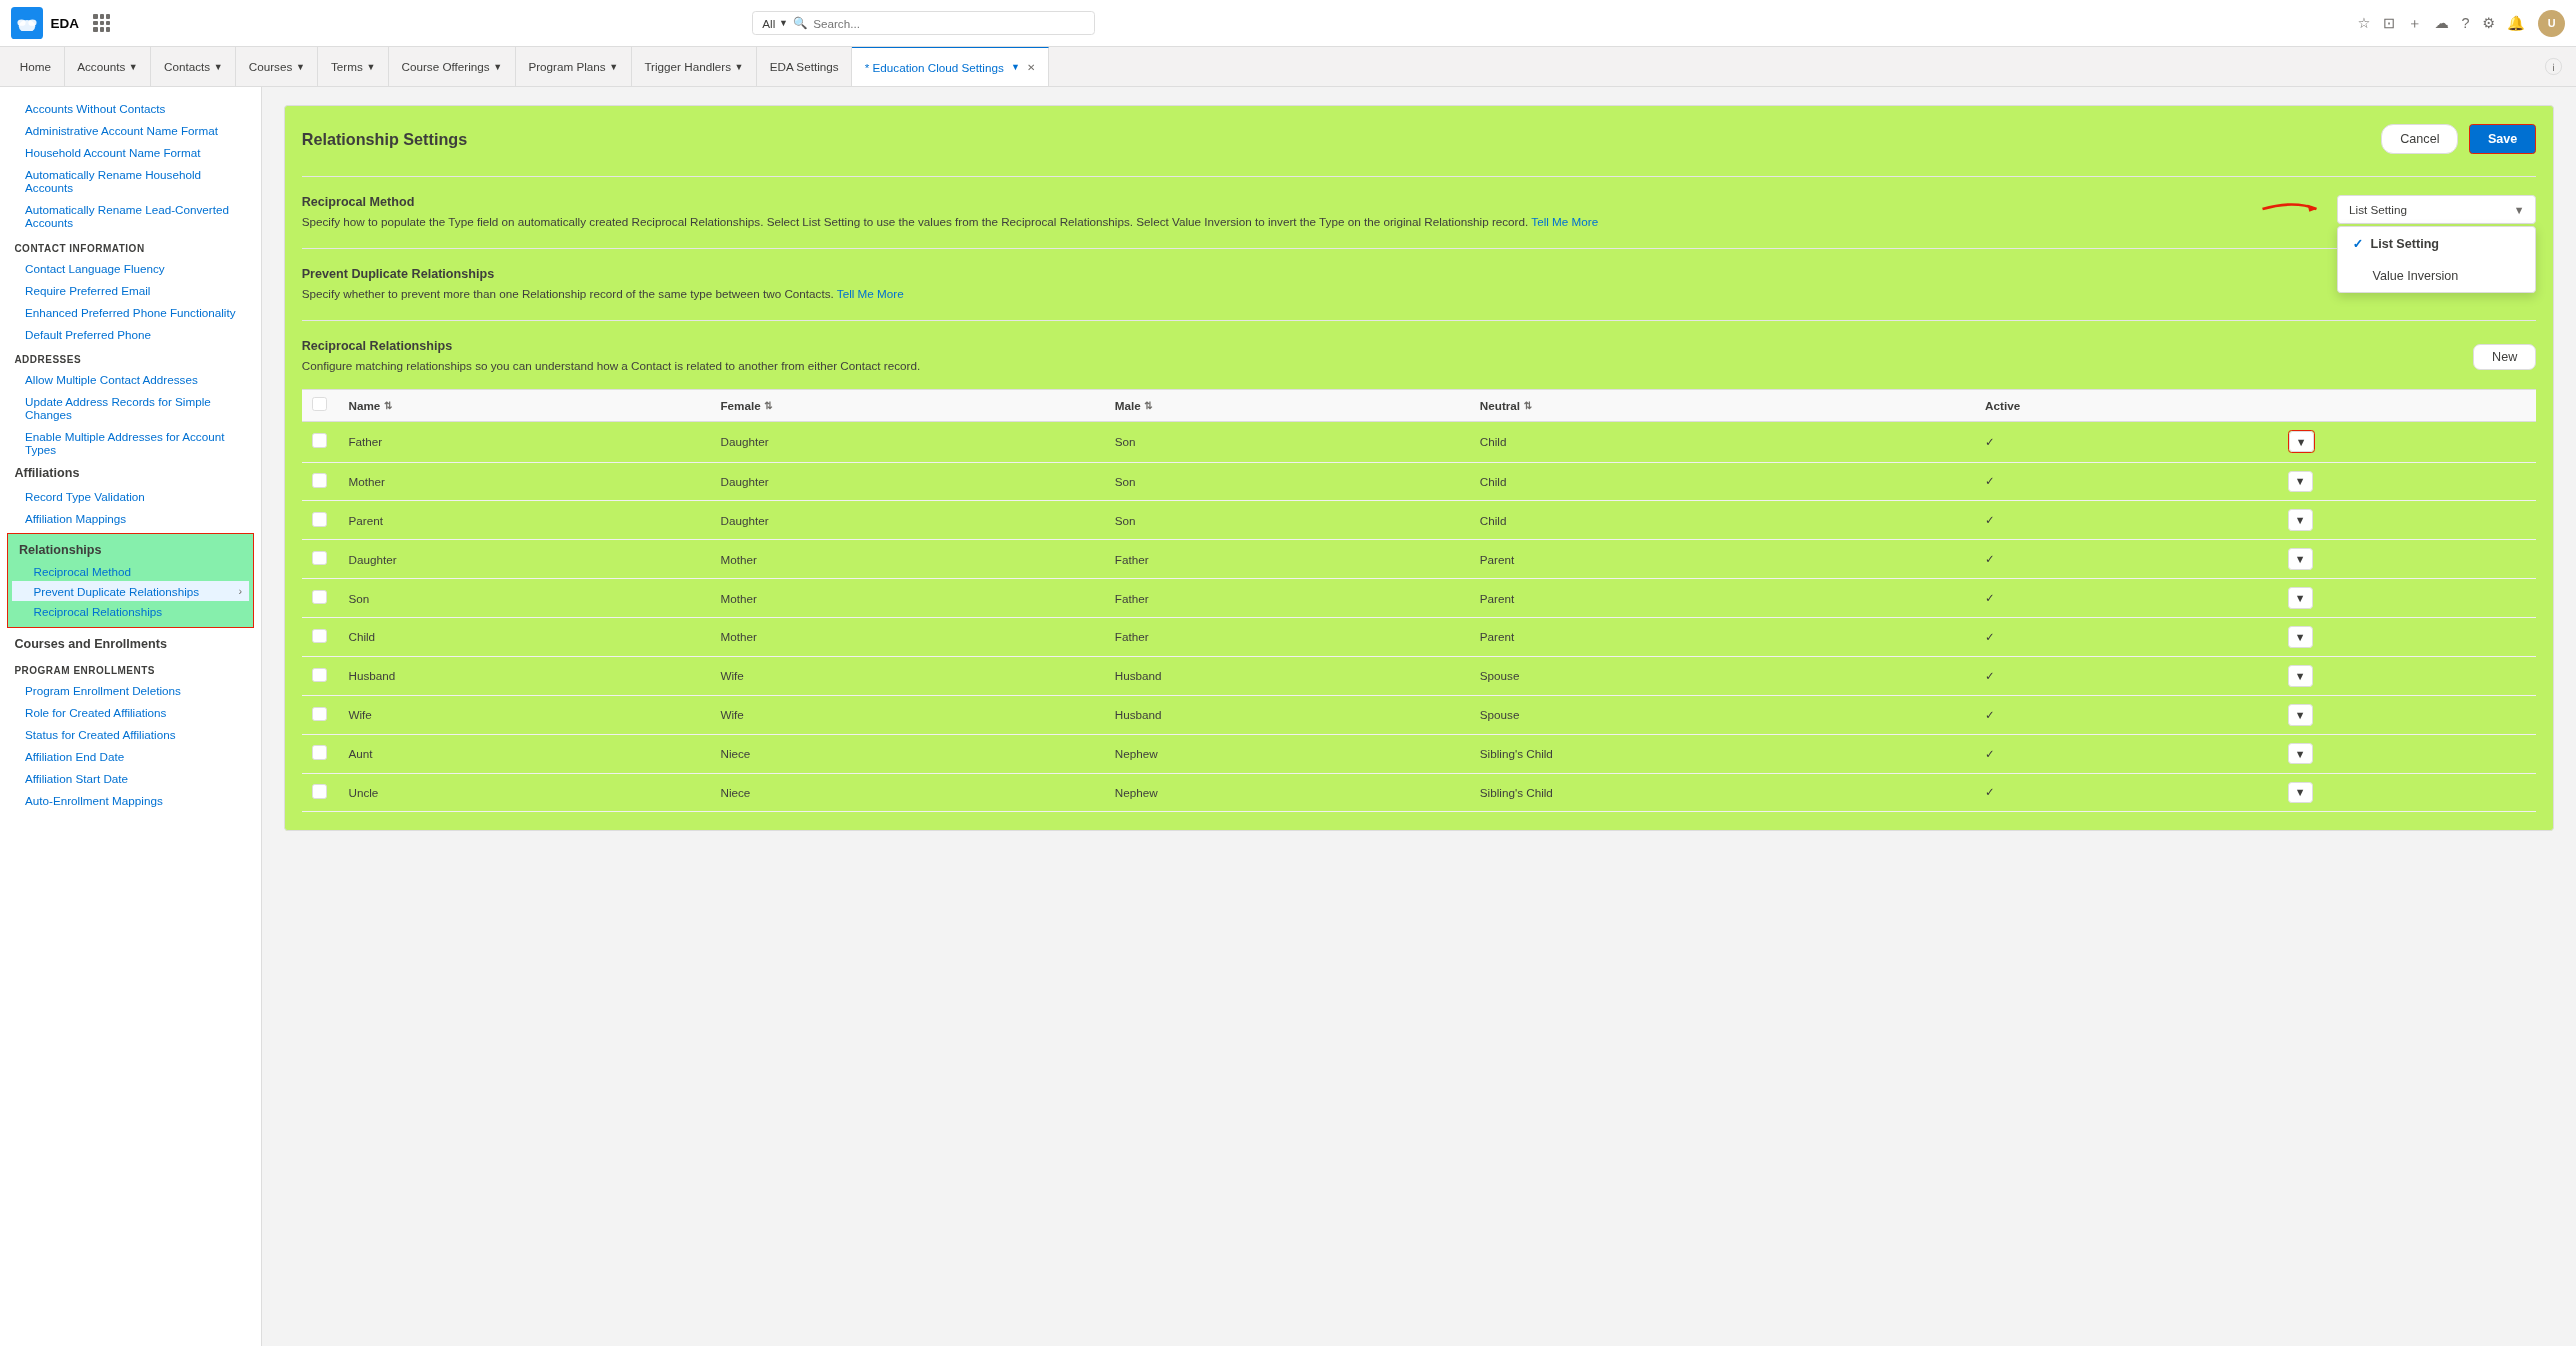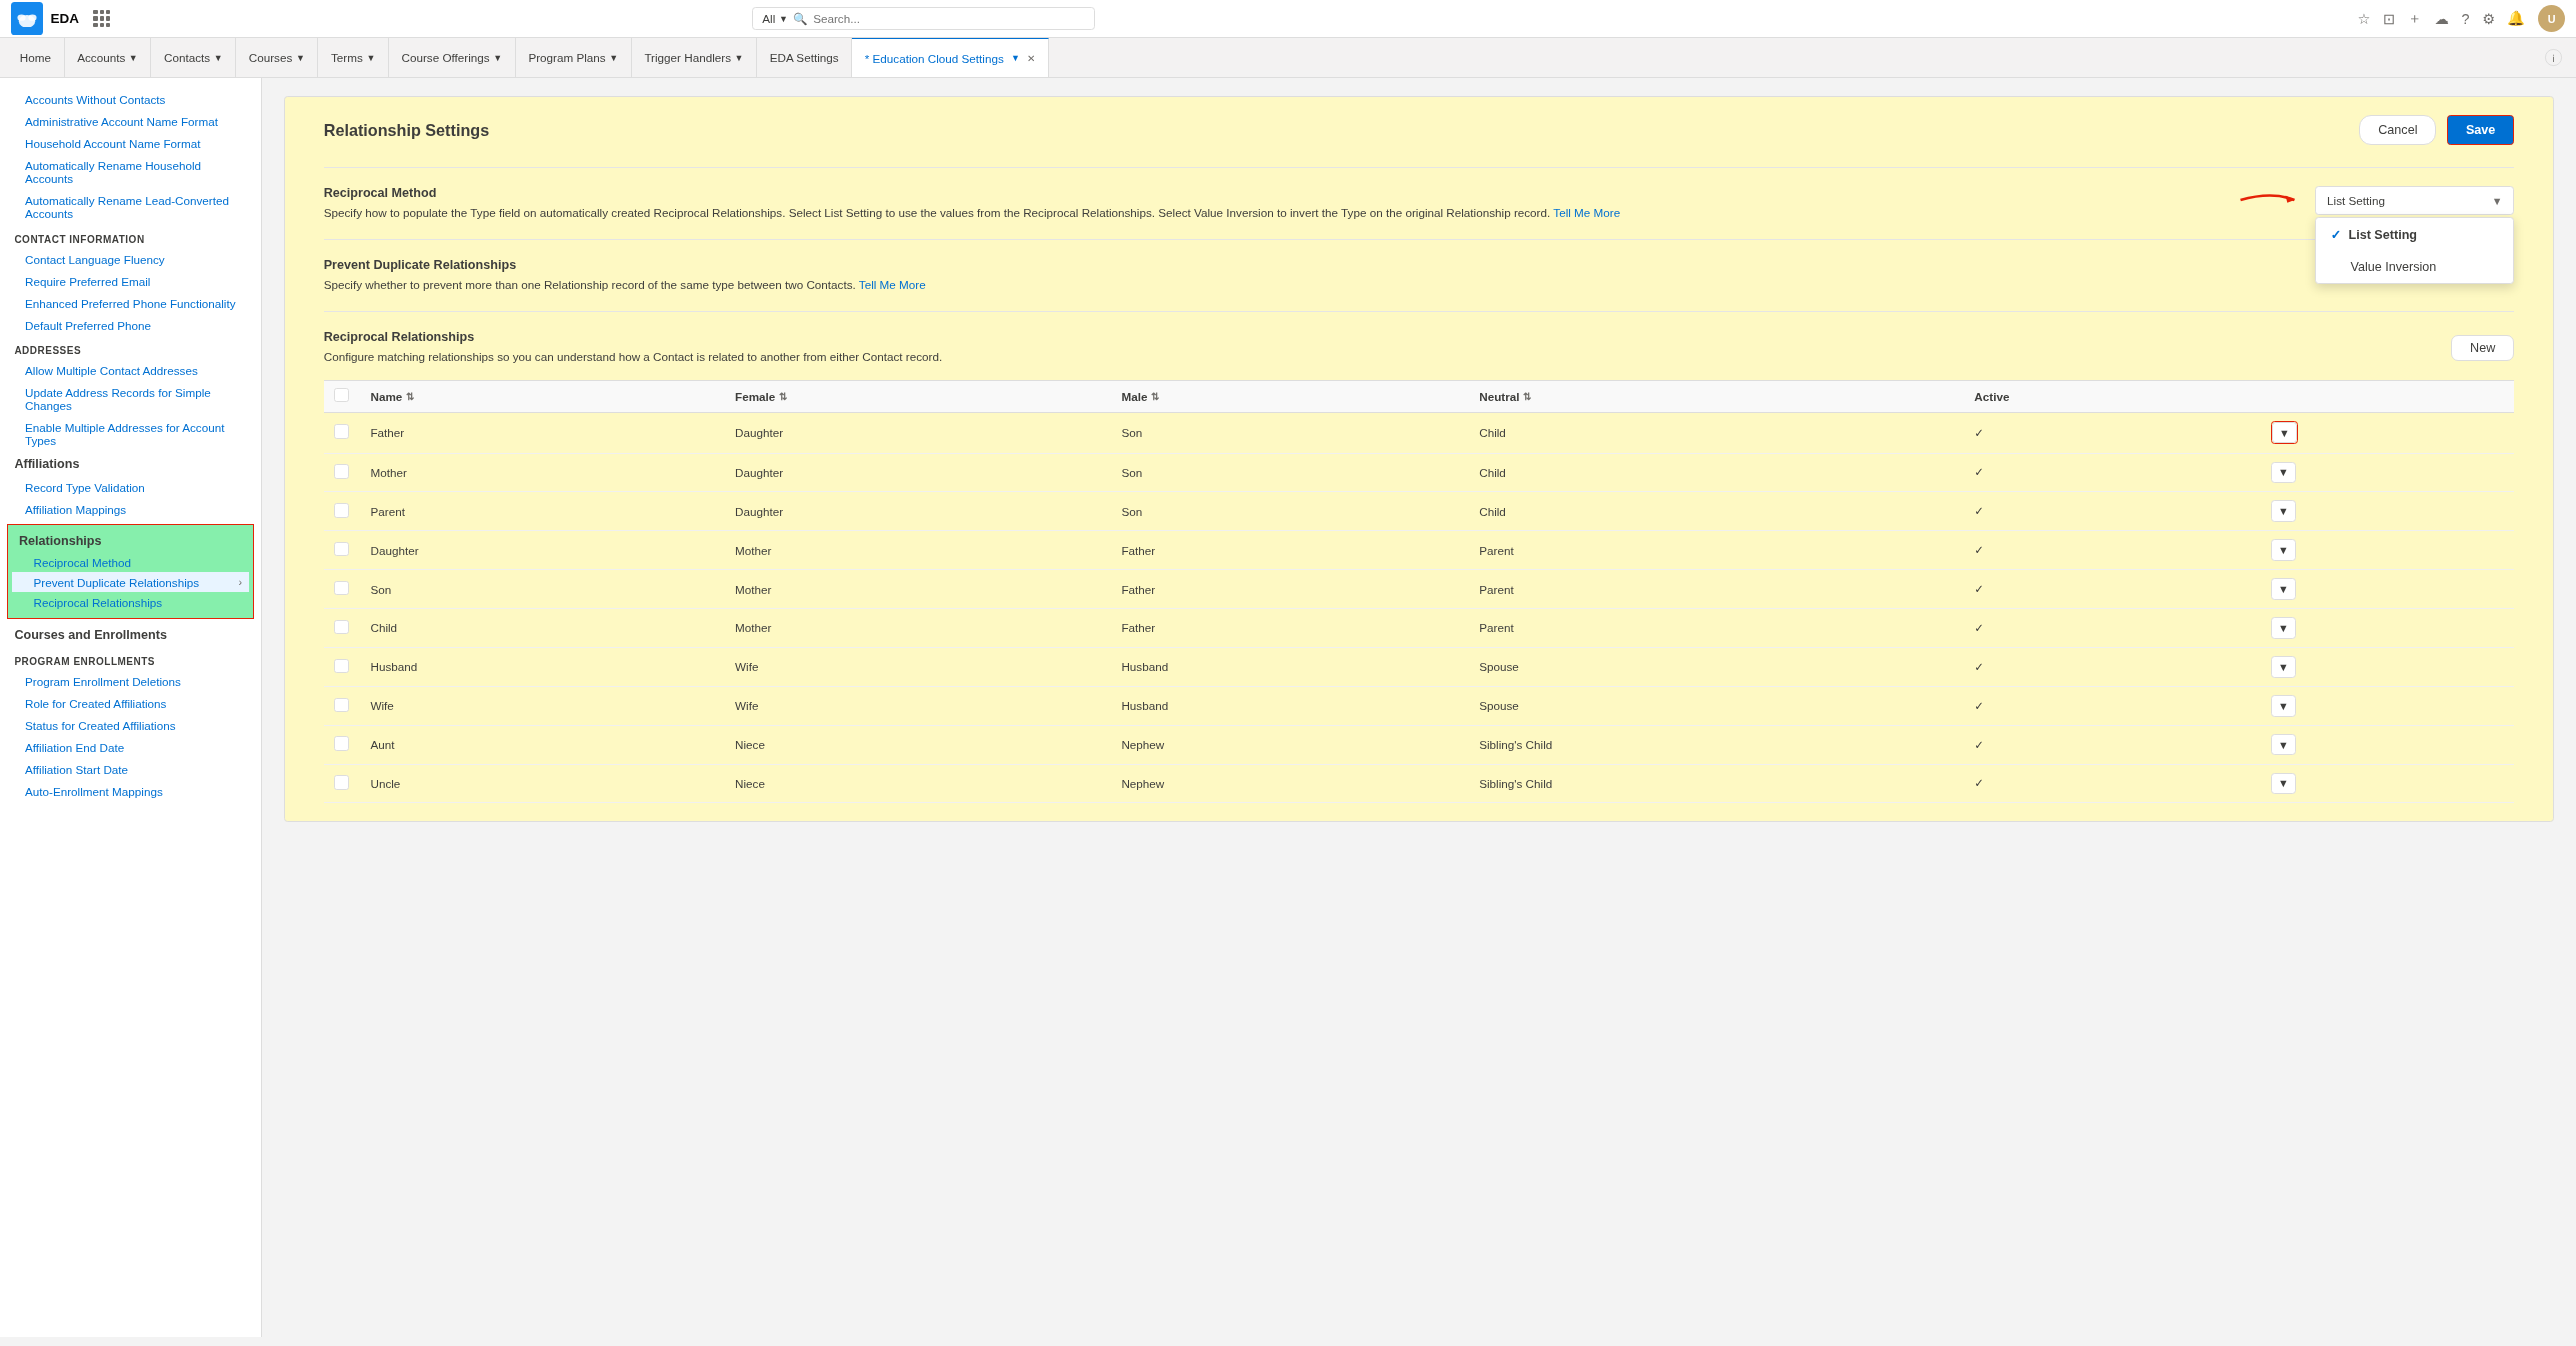--- a/index.html
+++ b/index.html
@@ -2,21 +2,21 @@
 <html style="font-size:14.4px"><head>
   <meta charset="utf-8">
   <style>
     * { box-sizing: border-box; margin: 0; padding: 0; }
     body { font-family: -apple-system, BlinkMacSystemFont, 'Salesforce Sans', Arial, sans-serif; font-size: 11.7px; background: #f3f3f3; color: #3e3e3c; }
 
     
     .top-nav {
       background: #fff;
       border-bottom: 0.9px solid #ddd;
-      height: 38px;
+      height: 47px;
       display: flex;
       align-items: center;
       padding: 0 10.8px;
       gap: 7.2px;
     }
     .nav-logo {
       width: 32.5px;
       height: 32.5px;
       background: #1589ee;
       border-radius: 3.6px;
@@ -185,24 +185,24 @@
     
     .main-content {
       flex: 1;
       background: #f3f3f3;
       overflow-y: auto;
       padding: 18px 21.7px;
     }
 
     
     .settings-panel {
-      background: #fef9c3;
+      background: #bef264;
       border: 0.9px solid #ddd;
       border-radius: 3.6px;
-      padding: 18px 39px;
+      padding: 18px 17px;
     }
     .settings-header {
       display: flex;
       align-items: center;
       justify-content: space-between;
       margin-bottom: 21.7px;
     }
     .settings-title {
       font-size: 16.2px;
       font-weight: 600;

